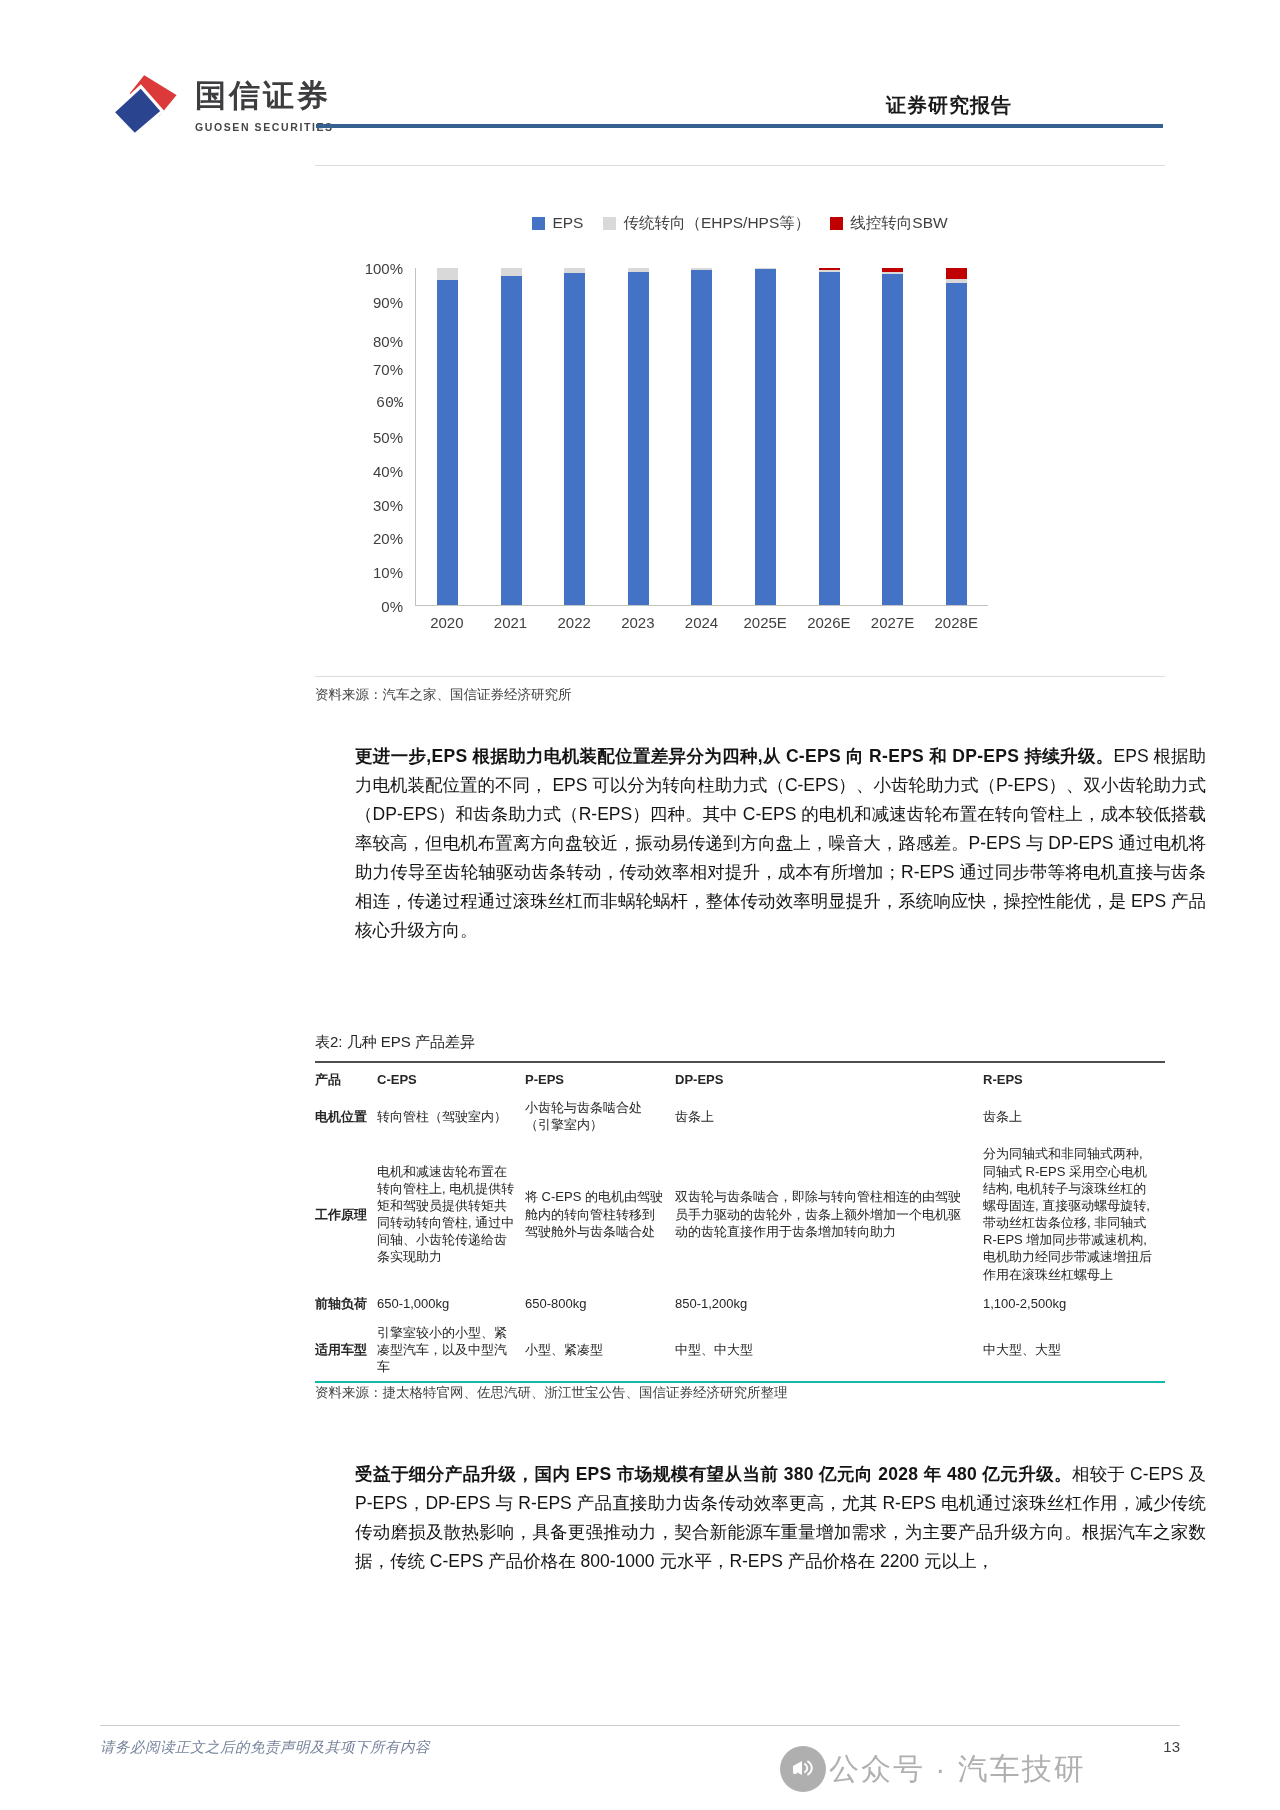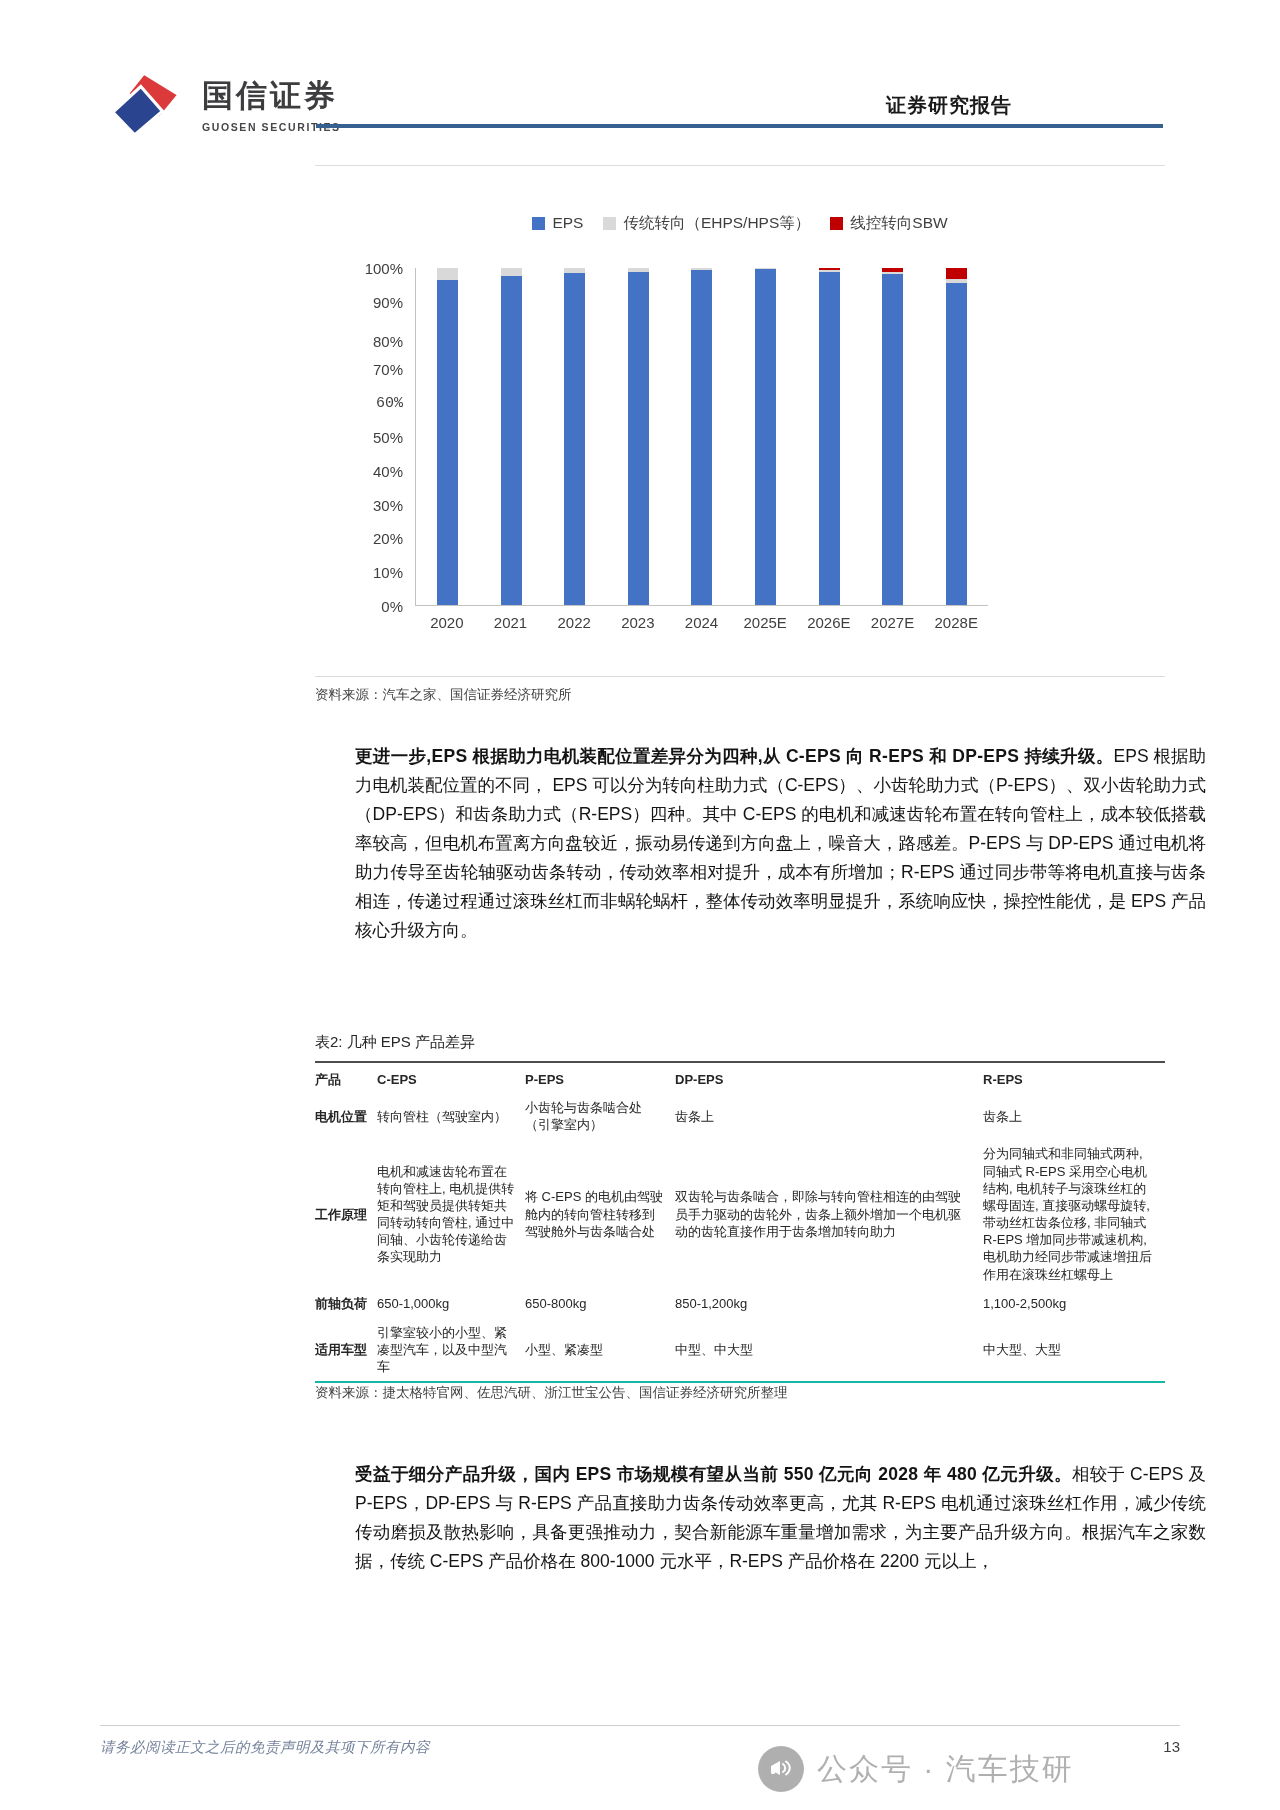--- a/index.html
+++ b/index.html
@@ -2,21 +2,21 @@
 <html><head>
 <meta charset="utf-8">
 <style>
   * { box-sizing: border-box; margin: 0; padding: 0; }
   body { margin: 0; background: #ffffff; font-family: "Liberation Sans", sans-serif; }
   .page { position: relative; width: 1280px; height: 1810px; background: #fff; overflow: hidden; }
 
   
   .brand { position: absolute; left: 112px; top: 72px; display: flex; align-items: center; }
   .brand-mark { width: 72px; height: 64px; }
-  .brand-text { margin-left: 18px; }
+  .brand-text { margin-left: 11px; }
   .brand-cn { font-size: 31px; font-weight: bold; color: #3d3d40; letter-spacing: 3px; }
   .brand-en { font-size: 10.5px; font-weight: bold; color: #46464a; letter-spacing: 1.6px; margin-top: 4px; }
   .report-type { position: absolute; top: 92px; left: 884px; width: 128px; text-align: right;
                  font-size: 20px; font-weight: bold; color: #1a1a1a; letter-spacing: 1px; }
   .header-rule { position: absolute; left: 316px; top: 124px; width: 847px; height: 4px; background: #35608F; }
 
   
   .figure-block { position: absolute; left: 315px; top: 165px; width: 850px; border-top: 1px solid #dcdcdc; }
   .legend { display: flex; justify-content: center; align-items: center; gap: 20px;
             margin-top: 46px; height: 22px; font-size: 15.5px; color: #3f3f3f; }
@@ -52,22 +52,22 @@
   .tbl-source { font-size: 13.5px; color: #3f3f3f; margin-top: 1px; }
 
   
   .footer-rule { position: absolute; left: 100px; top: 1725px; width: 1080px; height: 1px; background: #cfcfcf; }
   .disclaimer { position: absolute; left: 100px; top: 1738px; font-size: 14.5px; font-style: italic;
                 color: #76839B; letter-spacing: 0.5px; }
   .page-num { position: absolute; top: 1738px; left: 1130px; width: 50px; text-align: right;
               font-size: 15px; color: #3f3f3f; }
 
   
-  .watermark { position: absolute; top: 1746px; left: 758px; display: flex; align-items: center;
-               gap: 13px; opacity: 0.85; }
+  .watermark { position: absolute; top: 1746px; left: 780px; display: flex; align-items: center;
+               gap: 3px; opacity: 0.85; }
   .wm-circle { width: 46px; height: 46px; border-radius: 50%; background: #a2a2a2;
                display: flex; align-items: center; justify-content: center; }
   .wm-text { font-size: 30px; color: #a3a3a3; font-weight: 500; letter-spacing: 2px; }
 </style>
 </head>
 <body>
 
 <div class="page">
 
   <div class="brand">
@@ -217,21 +217,21 @@
         <div class="td">引擎室较小的小型、紧凑型汽车，以及中型汽车</div>
         <div class="td">小型、紧凑型</div>
         <div class="td">中型、中大型</div>
         <div class="td">中大型、大型</div>
       </div>
     </div>
     <div class="tbl-source">资料来源：捷太格特官网、佐思汽研、浙江世宝公告、国信证券经济研究所整理</div>
   </div>
 
   <div class="para para2">
-    <strong>受益于细分产品升级，国内 EPS 市场规模有望从当前 550 亿元向 2028 年 480 亿元升级。</strong><span>相较于 C-EPS 及 P-EPS，DP-EPS 与 R-EPS 产品直接助力齿条传动效率更高，尤其 R-EPS 电机通过滚珠丝杠作用，减少传统传动磨损及散热影响，具备更强推动力，契合新能源车重量增加需求，为主要产品升级方向。根据汽车之家数据，传统 C-EPS 产品价格在 800-1000 元水平，R-EPS 产品价格在 2200 元以上，</span>
+    <strong>受益于细分产品升级，国内 EPS 市场规模有望从当前 380 亿元向 2028 年 480 亿元升级。</strong><span>相较于 C-EPS 及 P-EPS，DP-EPS 与 R-EPS 产品直接助力齿条传动效率更高，尤其 R-EPS 电机通过滚珠丝杠作用，减少传统传动磨损及散热影响，具备更强推动力，契合新能源车重量增加需求，为主要产品升级方向。根据汽车之家数据，传统 C-EPS 产品价格在 800-1000 元水平，R-EPS 产品价格在 2200 元以上，</span>
   </div>
 
   <div class="footer-rule"></div>
   <div class="disclaimer">请务必阅读正文之后的免责声明及其项下所有内容</div>
   <div class="page-num">13</div>
 
   <div class="watermark">
     <div class="wm-circle">
       <svg width="26" height="26" viewBox="0 0 26 26">
         <path d="M3 10 L12 5 L12 19 L3 14 Z" fill="#ffffff"></path>

